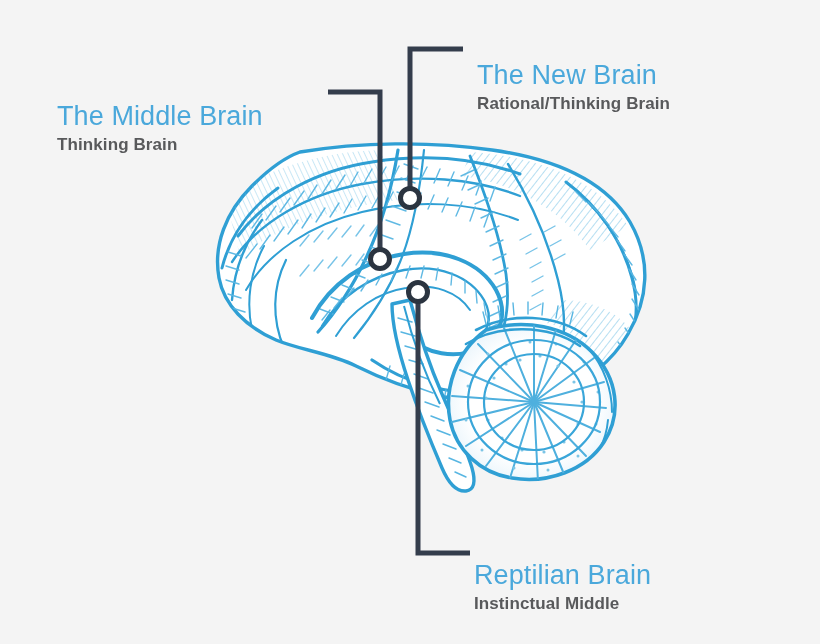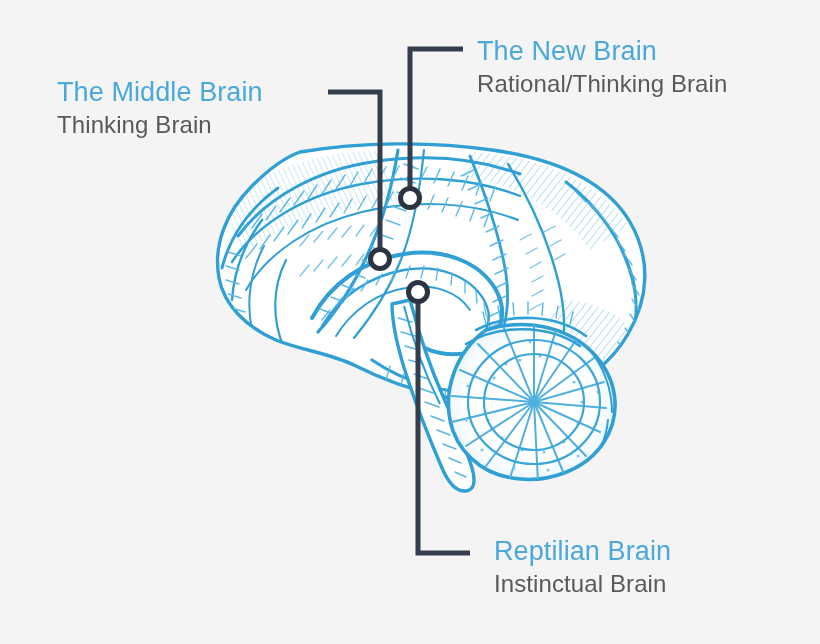--- a/index.html
+++ b/index.html
@@ -30,48 +30,49 @@
   .leader-layer {
     position: absolute;
     left: 0;
     top: 0;
     width: 820px;
     height: 644px;
   }
   .callout {
     position: absolute;
     white-space: nowrap;
+    margin-top: 24px;
   }
   .callout .title {
     display: block;
     font-size: 27px;
     font-weight: 400;
     letter-spacing: 0.1px;
     line-height: 1.12;
     color: #4aa8db;
   }
   .callout .subtitle {
     display: block;
-    font-size: 24px;
-    font-weight: 400;
+    font-size: 17px;
+    font-weight: 700;
     letter-spacing: 0.1px;
     line-height: 1.2;
     color: #58595b;
     margin-top: 4px;
   }
   #callout-new-brain {
     left: 477px;
     top: 36px;
   }
   #callout-middle-brain {
     left: 57px;
     top: 77px;
   }
   #callout-reptilian-brain {
-    left: 494px;
+    left: 474px;
     top: 536px;
   }
 </style>
 </head>
 <body>
 
 <div id="diagram">
 
   <svg class="art-layer" viewBox="0 0 820 644" aria-hidden="true">
     <defs>
@@ -437,16 +438,16 @@
     <span class="subtitle">Rational/Thinking Brain</span>
   </div>
 
   <div class="callout" id="callout-middle-brain">
     <span class="title">The Middle Brain</span>
     <span class="subtitle">Thinking Brain</span>
   </div>
 
   <div class="callout" id="callout-reptilian-brain">
     <span class="title">Reptilian Brain</span>
-    <span class="subtitle">Instinctual  Brain</span>
+    <span class="subtitle">Instinctual  Middle</span>
   </div>
 
 </div>
 
 </body></html>

